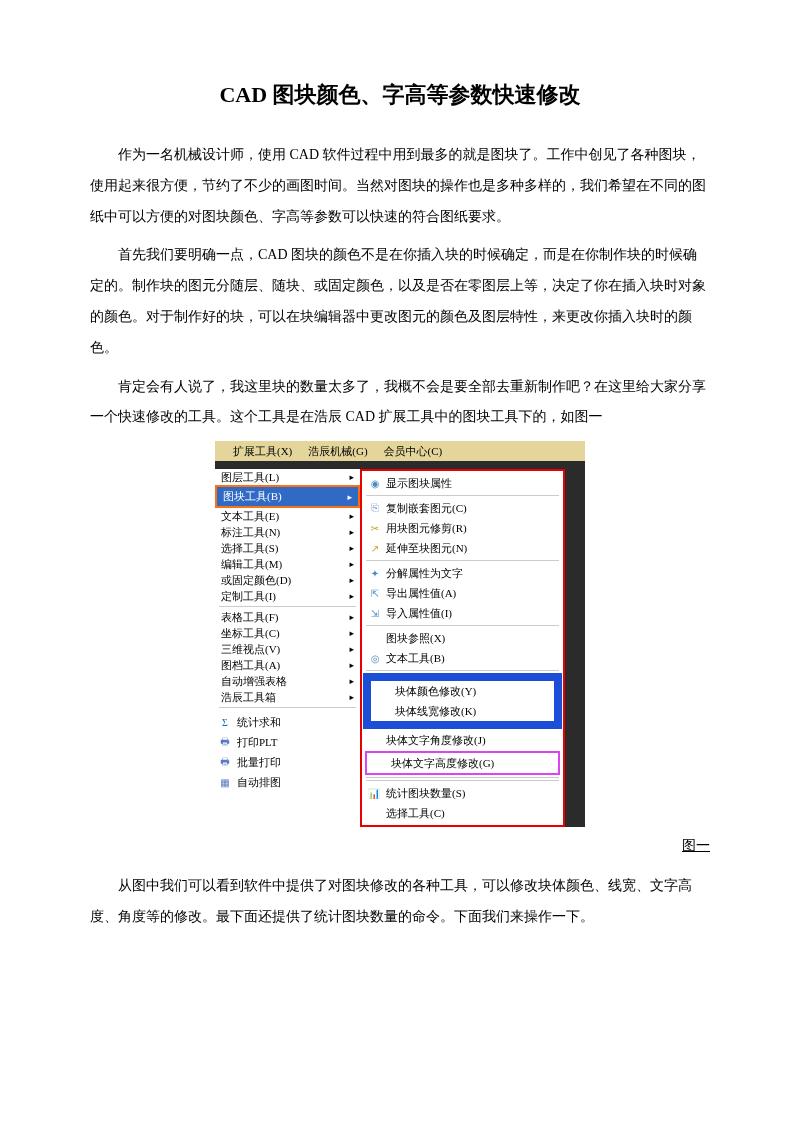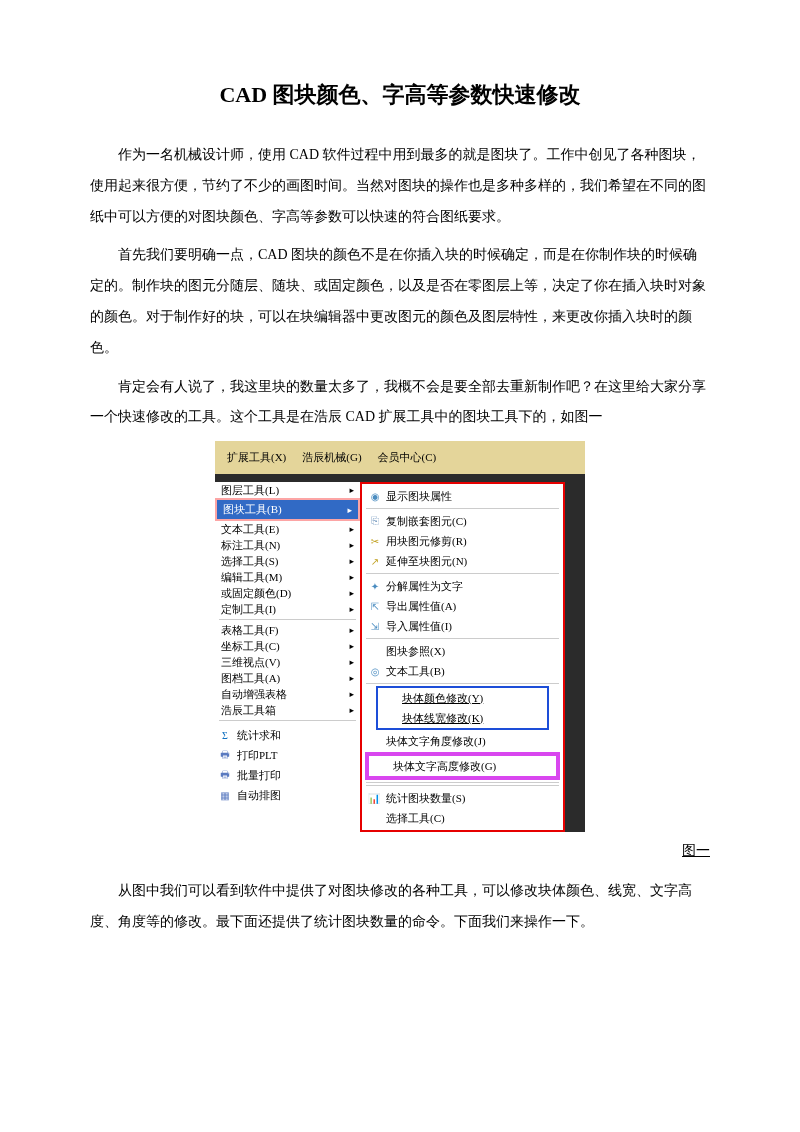--- a/index.html
+++ b/index.html
@@ -28,25 +28,25 @@
       margin-top: 4px;
       margin-bottom: 10px;
     }
     .menu-wrap {
       width: 370px;
       background: #2b2b2b;
     }
     .menubar {
       background: #e4d59a;
       color: #000;
-      height: 33px;
+      height: 20px;
       font-size: 11px;
       display: flex;
       align-items: center;
-      padding-left: 12px;
+      padding-left: 18px;
     }
     .menubar span { margin-right: 16px; }
     .top-strip {
       height: 8px;
       background: #2b2b2b;
     }
     .menu-body {
       display: flex;
       background: #2b2b2b;
     }
@@ -63,21 +63,21 @@
       position: relative;
     }
     .left-item .arrow {
       position: absolute;
       right: 6px;
       font-size: 9px;
     }
     .left-item.highlighted {
       background: #316ac5;
       color: #fff;
-      border: 2px solid #fca5a5;
+      border: 2px solid #f97316;
       box-sizing: border-box;
       height: 23px;
     }
     .left-divider { height: 1px; background: #ccc; margin: 2px 4px; }
     .left-bottom { padding-top: 2px; }
     .left-icon-item {
       height: 20px;
       display: flex;
       align-items: center;
       padding-left: 2px;
@@ -107,26 +107,25 @@
     .right-item .ricon {
       width: 18px;
       display: inline-flex;
       align-items: center;
       justify-content: center;
       font-size: 10px;
       margin-right: 2px;
     }
     .right-divider { height: 1px; background: #ccc; margin: 2px 4px; }
     .red-group {
-      border: 2px solid #1d4ed8;
-      margin: 1px 14px;
-      text-decoration: underline;
+      border: 8px solid #1d4ed8;
+      margin: 1px 1px;
     }
     .red-single {
-      border: 4px solid #d946ef;
+      border: 2px solid #d946ef;
       margin: 1px 3px;
     }
     .figure-caption {
       text-align: right;
       font-size: 14px;
       margin: 10px 0 16px 0;
       text-decoration: underline;
     }
   </style>
 </head>

